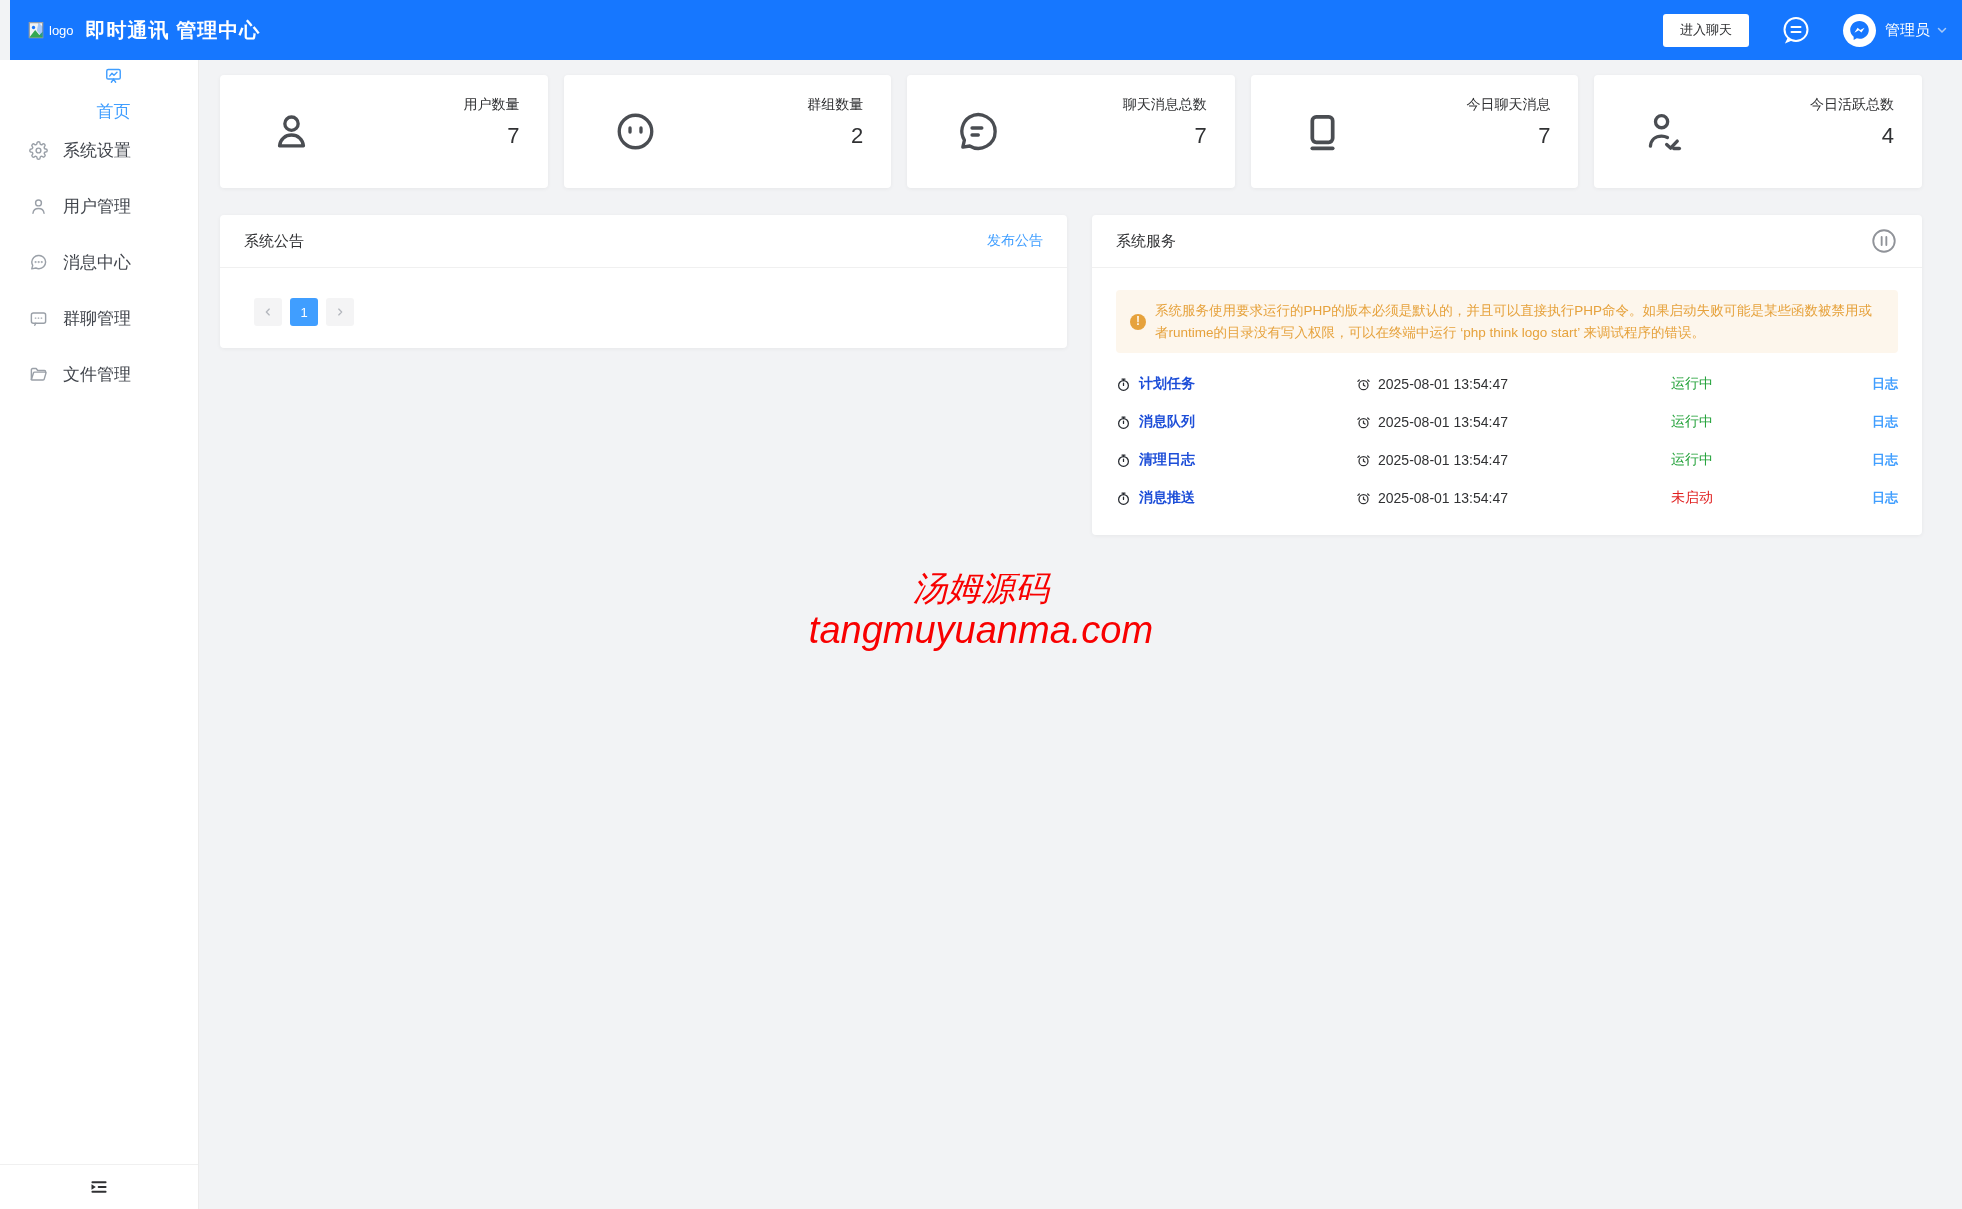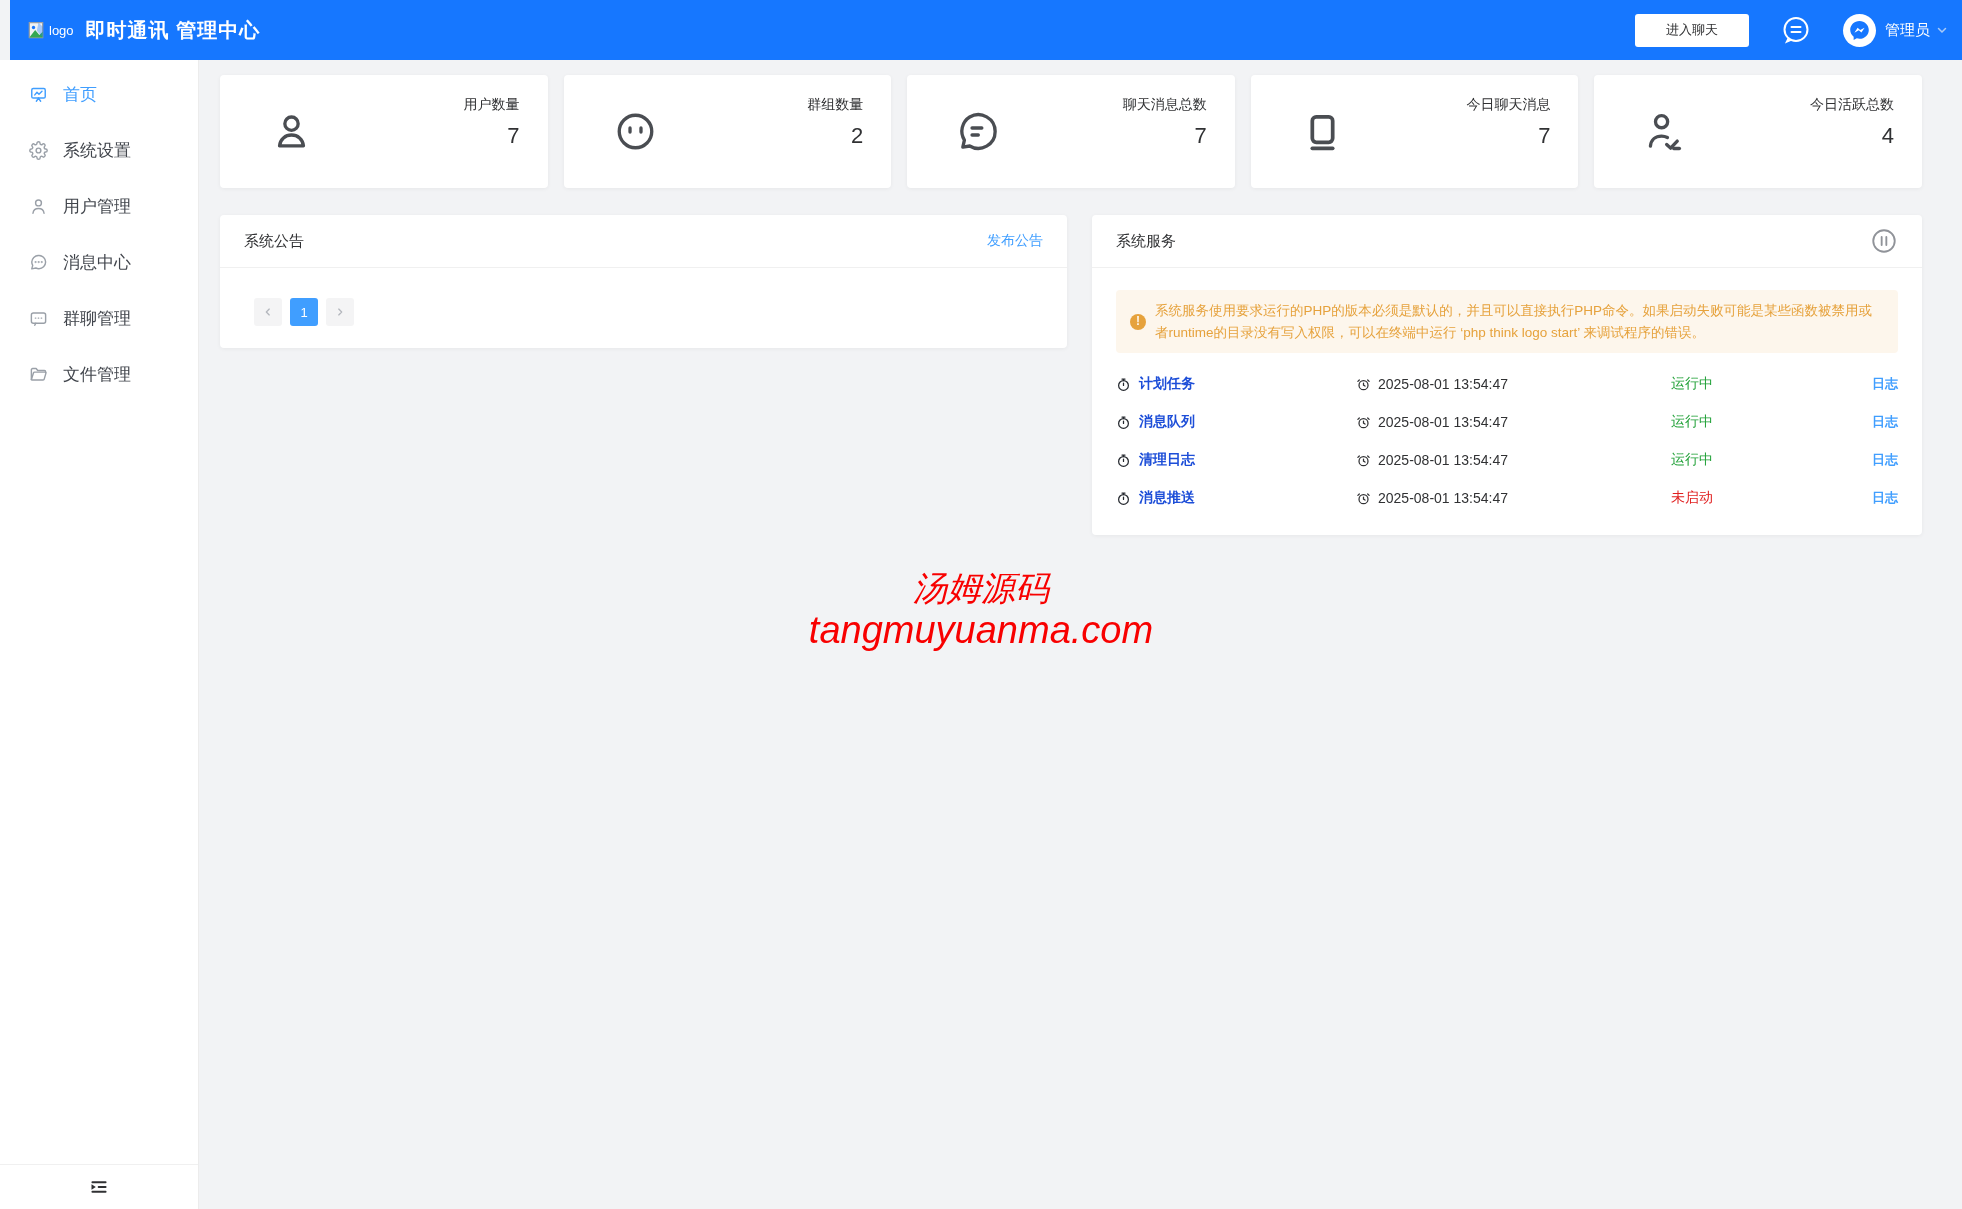--- a/index.html
+++ b/index.html
@@ -13,39 +13,39 @@
     position:absolute; top:0; left:10px; width:1962px; height:60px;
     background:#1677ff; display:flex; align-items:center; padding:0 24px 0 16px;
     color:#fff; z-index:5;
   }
   .logo-wrap { display:flex; align-items:center; gap:4px; }
   .logo-broken { display:flex; align-items:center; gap:3px; }
   .logo-alt { font-size:13px; color:#fff; }
   .app-title { font-size:20px; font-weight:700; margin-left:8px; letter-spacing:1px; }
   .header-spacer { flex:1; }
   .enter-chat-btn {
-    background:#fff; color:#303133; border:none; height:33px; padding:0 31px;
+    background:#fff; color:#303133; border:none; height:33px; padding:0 17px;
     border-radius:3px; font-size:13px; font-family:inherit; cursor:pointer; margin-right:30px;
   }
   .header-icon-btn { width:34px; height:34px; margin-right:30px; cursor:pointer; display:flex; align-items:center; justify-content:center; }
   .avatar { width:33px; height:33px; border-radius:50%; background:#fff; display:flex; align-items:center; justify-content:center; margin-right:9px; cursor:pointer; }
   .admin-name { font-size:15px; cursor:pointer; }
   .chevron-down { margin-left:6px; opacity:.75; }
   
   .sidebar {
     position:absolute; top:60px; left:0; bottom:0; width:199px; background:#fff;
     border-right:1px solid #ececec; z-index:4;
   }
   .menu { padding-top:6px; }
   .menu-item {
     height:56px; display:flex; align-items:center; padding-left:29px; gap:15px;
     font-size:17px; color:#41454c; cursor:pointer;
   }
   .menu-item .mi-icon { color:#9aa0a8; display:flex; }
-  .menu-item.active { color:#409eff; }
+  .menu-item.active { color:#409eff;flex-direction:column; }
   .menu-item.active .mi-icon { color:#409eff; }
   .sidebar-foot {
     position:absolute; bottom:0; left:0; right:0; height:45px;
     border-top:1px solid #f0f0f0; display:flex; align-items:center; justify-content:center; cursor:pointer;
   }
   
   .main { position:absolute; left:199px; top:60px; right:0; bottom:0; padding:15px 40px 0 21px; }
   .stats-row { display:flex; gap:16px; }
   .stat-card {
     flex:1; height:113px; background:#fff; border-radius:4px;

